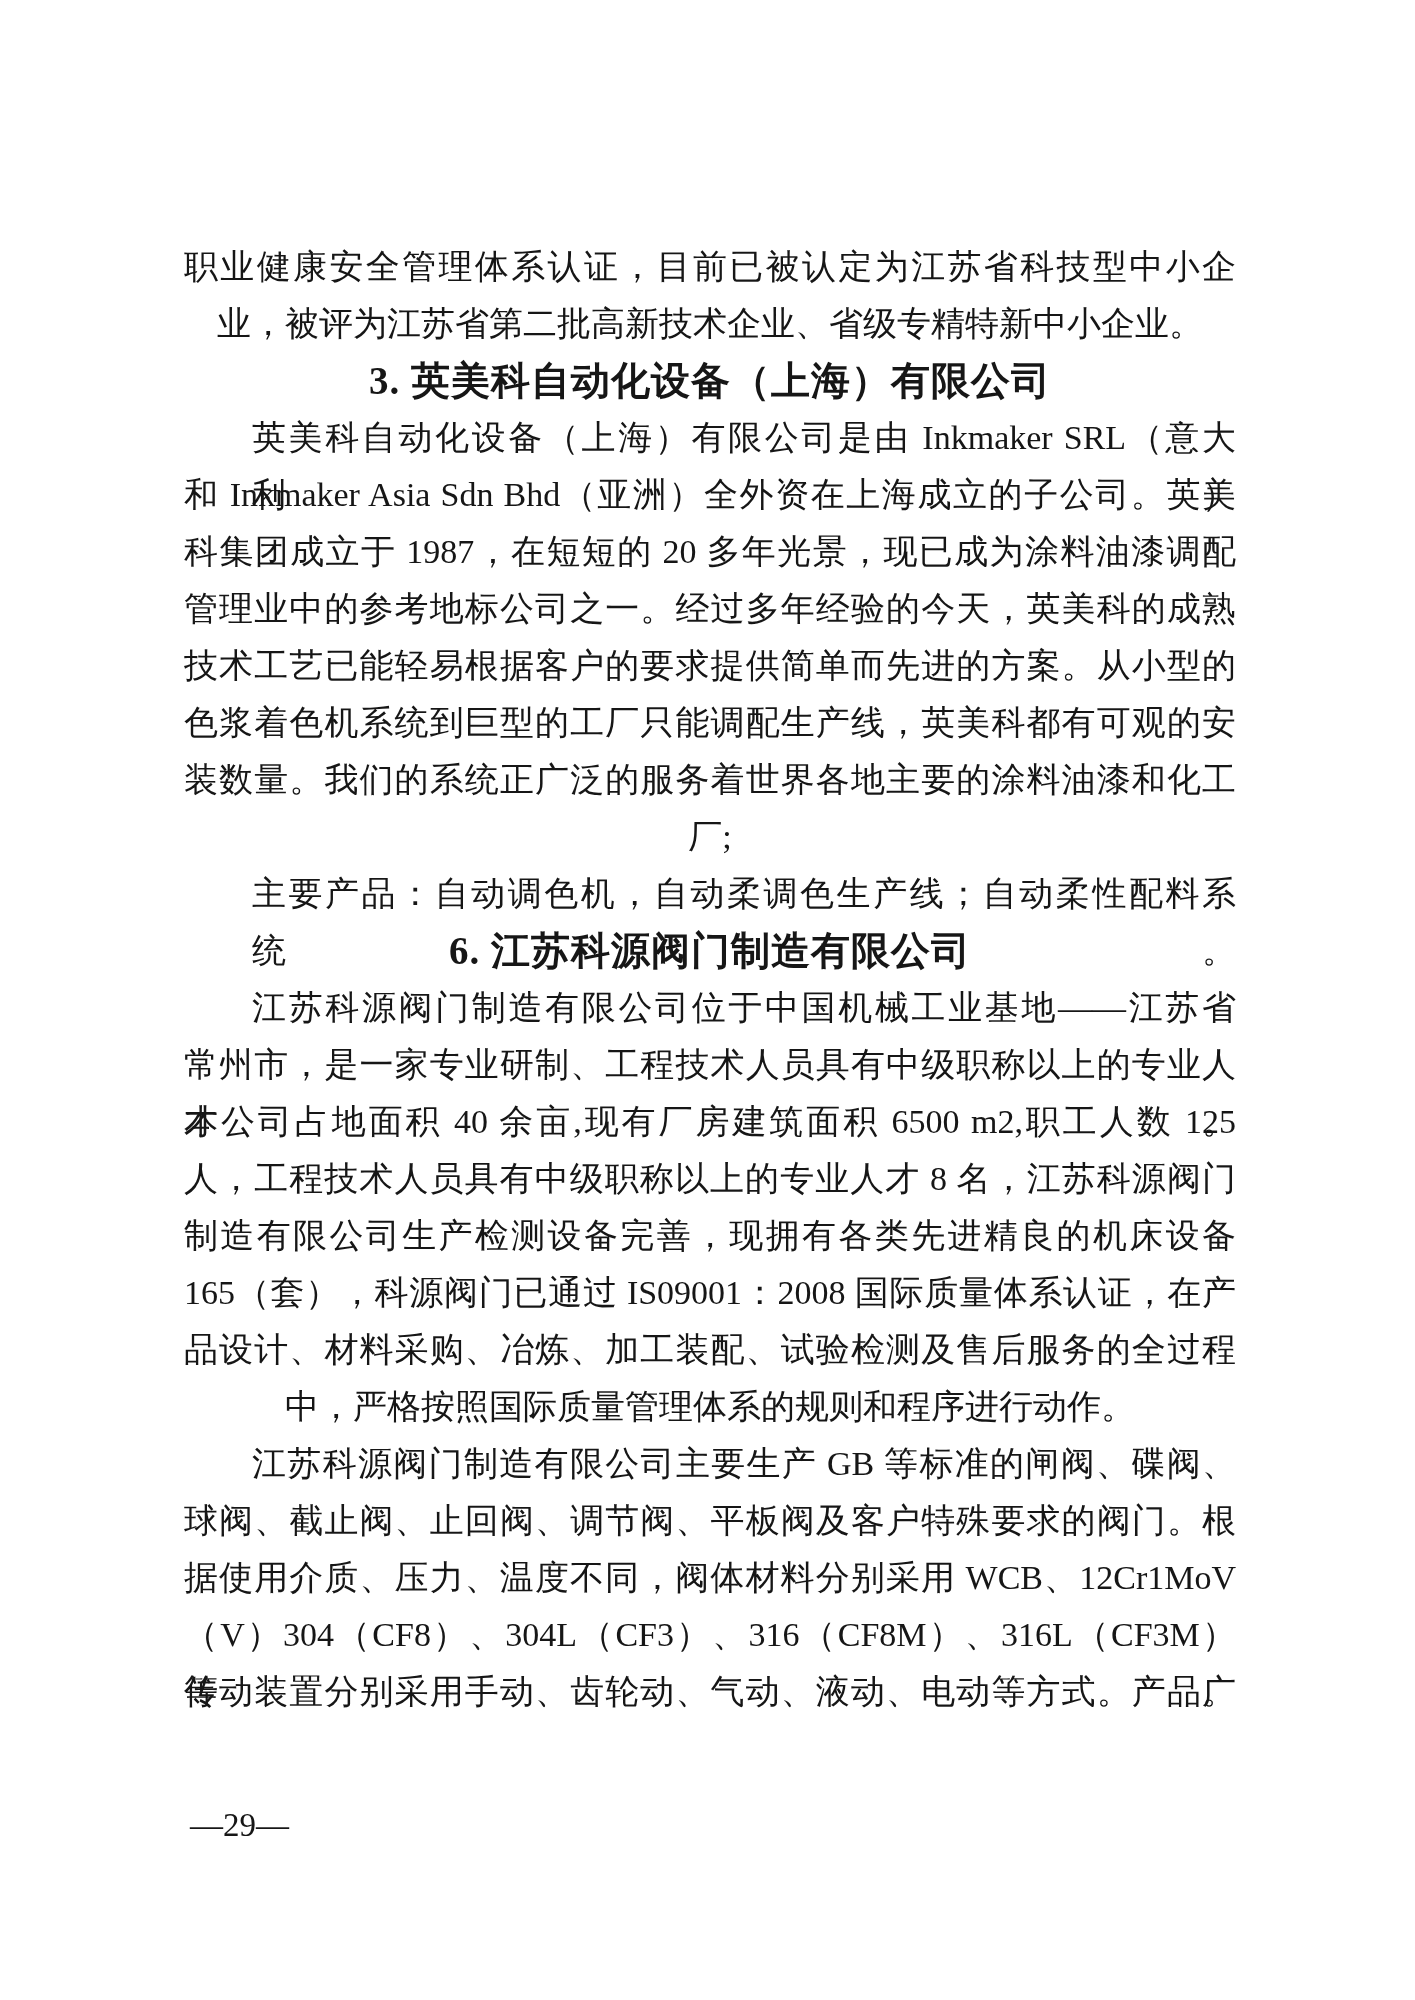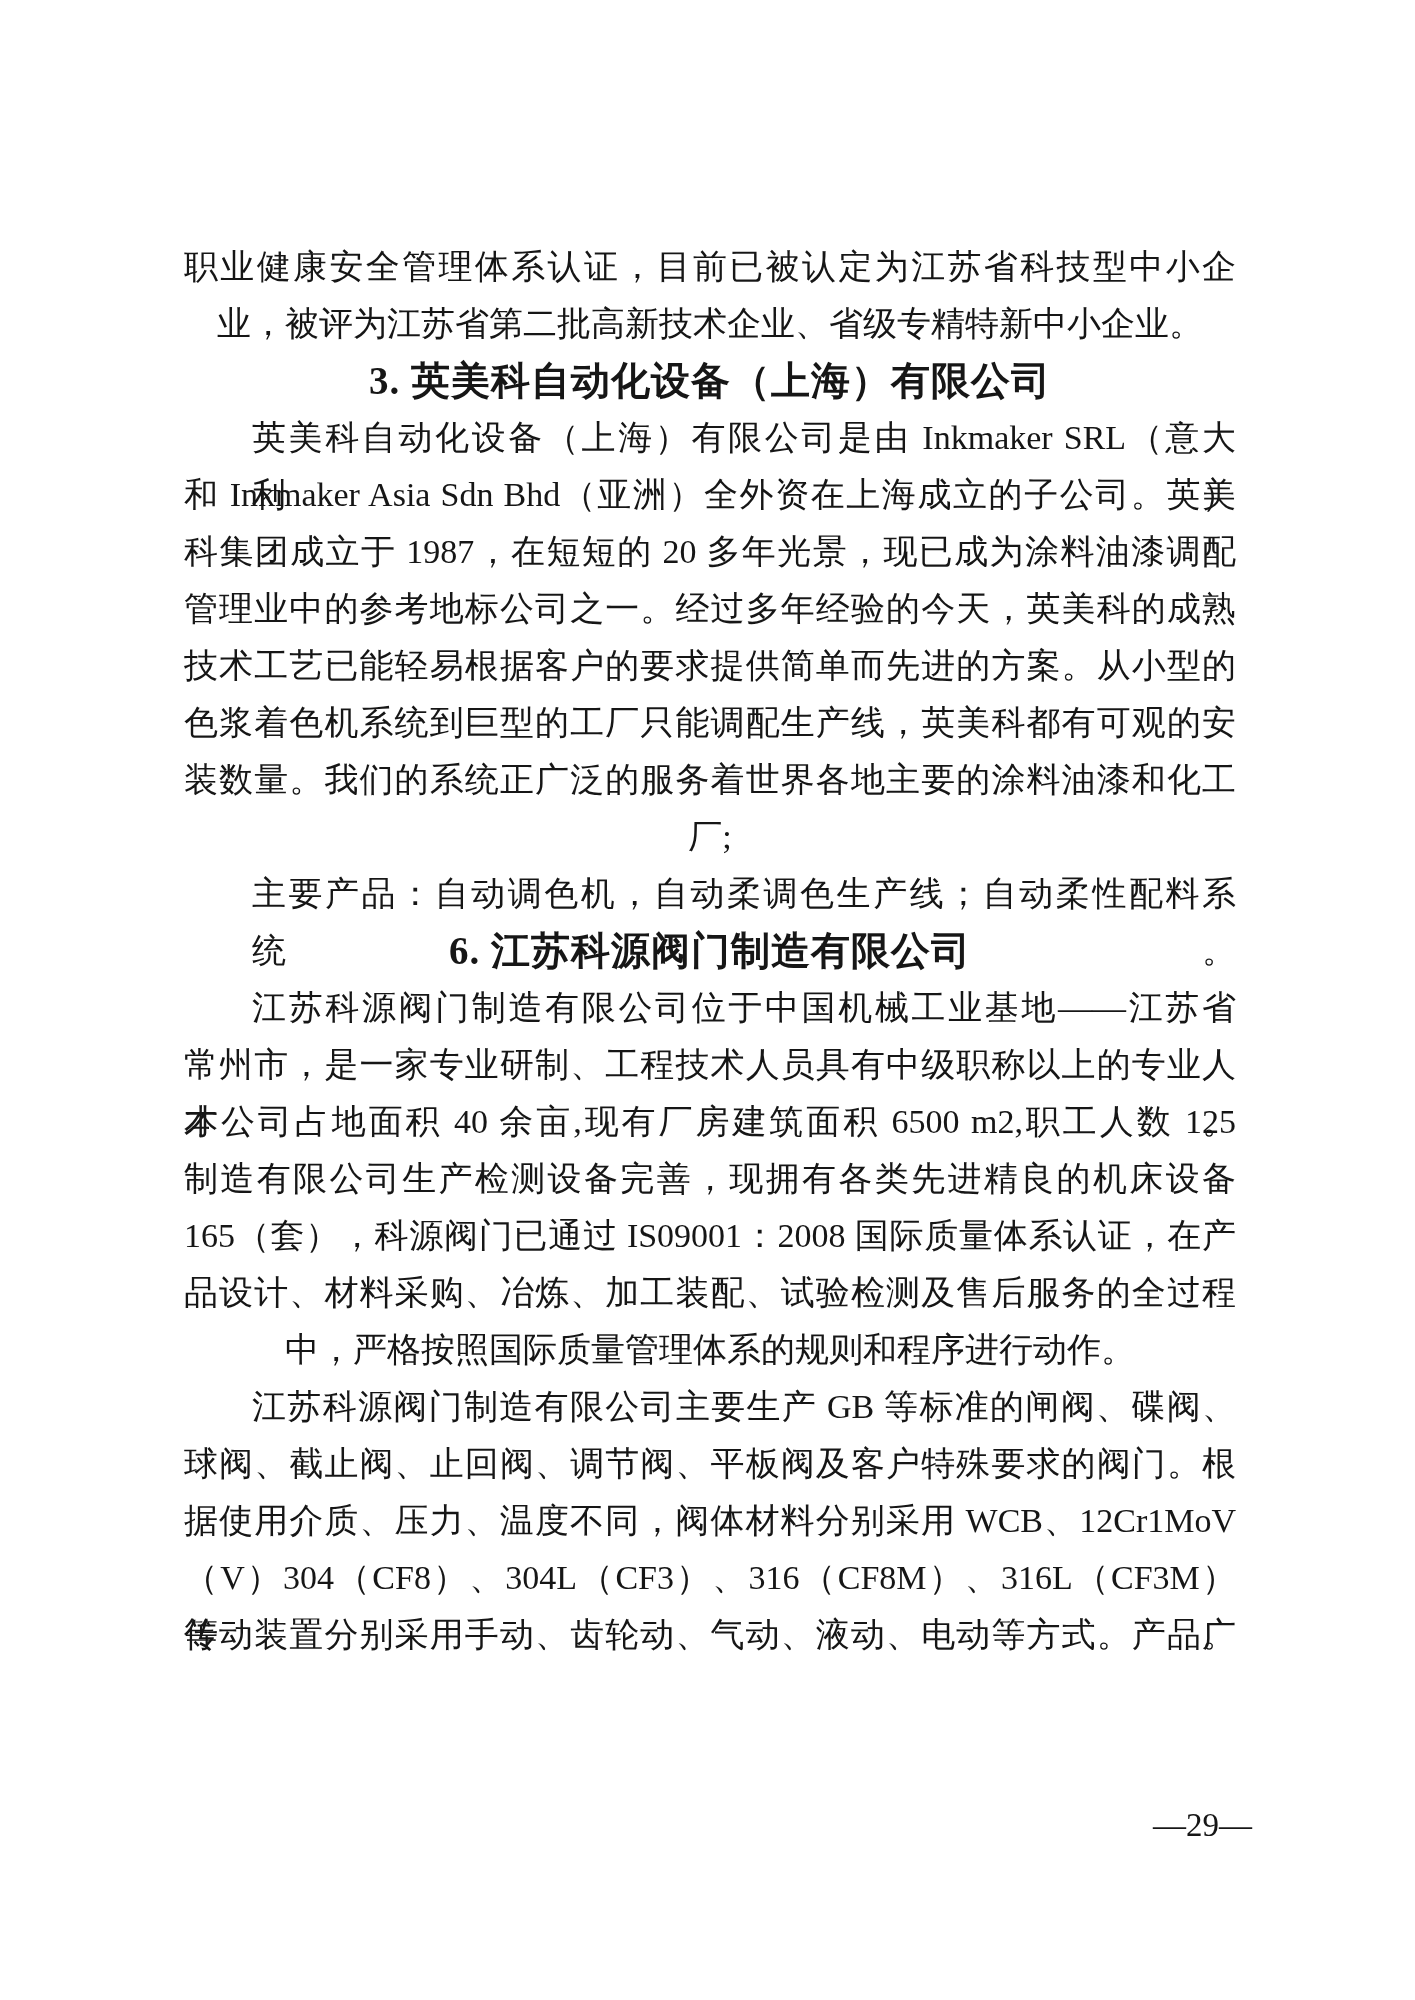--- a/index.html
+++ b/index.html
@@ -35,24 +35,24 @@
   .line.indent {
     padding-left: 68px;
   }
   .line.heading {
     font-weight: bold;
     font-size: 39px;
     letter-spacing: 1px;
   }
   #page-footer {
     position: absolute;
-    left: 200px;
+    left: 190px;
     top: 1803px;
     width: 1052px;
-    text-align: right;
+    text-align: left;
     font-size: 33px;
     line-height: 44px;
     color: #161616;
   }
 </style>
 </head>
 <body>
 
 <div id="text-block">
     <div class="line body fill">职业健康安全管理体系认证，目前已被认定为江苏省科技型中小企</div>
@@ -64,20 +64,21 @@
     <div class="line body fill">管理业中的参考地标公司之一。经过多年经验的今天，英美科的成熟</div>
     <div class="line body fill">技术工艺已能轻易根据客户的要求提供简单而先进的方案。从小型的</div>
     <div class="line body fill">色浆着色机系统到巨型的工厂只能调配生产线，英美科都有可观的安</div>
     <div class="line body fill">装数量。我们的系统正广泛的服务着世界各地主要的涂料油漆和化工</div>
     <div class="line body">厂;</div>
     <div class="line body fill indent">主要产品：自动调色机，自动柔调色生产线；自动柔性配料系统。</div>
     <div class="line heading">6. 江苏科源阀门制造有限公司</div>
     <div class="line body fill indent">江苏科源阀门制造有限公司位于中国机械工业基地——江苏省</div>
     <div class="line body fill">常州市，是一家专业研制、工程技术人员具有中级职称以上的专业人才。</div>
     <div class="line body fill">本公司占地面积 40 余亩,现有厂房建筑面积 6500 m2,职工人数 125</div>
+    <div class="line body fill">人，工程技术人员具有中级职称以上的专业人才 8 名，江苏科源阀门</div>
     <div class="line body fill">制造有限公司生产检测设备完善，现拥有各类先进精良的机床设备</div>
     <div class="line body fill">165（套），科源阀门已通过 IS09001：2008 国际质量体系认证，在产</div>
     <div class="line body fill">品设计、材料采购、冶炼、加工装配、试验检测及售后服务的全过程</div>
     <div class="line body">中，严格按照国际质量管理体系的规则和程序进行动作。</div>
     <div class="line body fill indent">江苏科源阀门制造有限公司主要生产 GB 等标准的闸阀、碟阀、</div>
     <div class="line body fill">球阀、截止阀、止回阀、调节阀、平板阀及客户特殊要求的阀门。根</div>
     <div class="line body fill">据使用介质、压力、温度不同，阀体材料分别采用 WCB、12Cr1MoV</div>
     <div class="line body fill">（V）304（CF8）、304L（CF3）、316（CF8M）、316L（CF3M）等。</div>
     <div class="line body fill">传动装置分别采用手动、齿轮动、气动、液动、电动等方式。产品广</div>
   </div>

